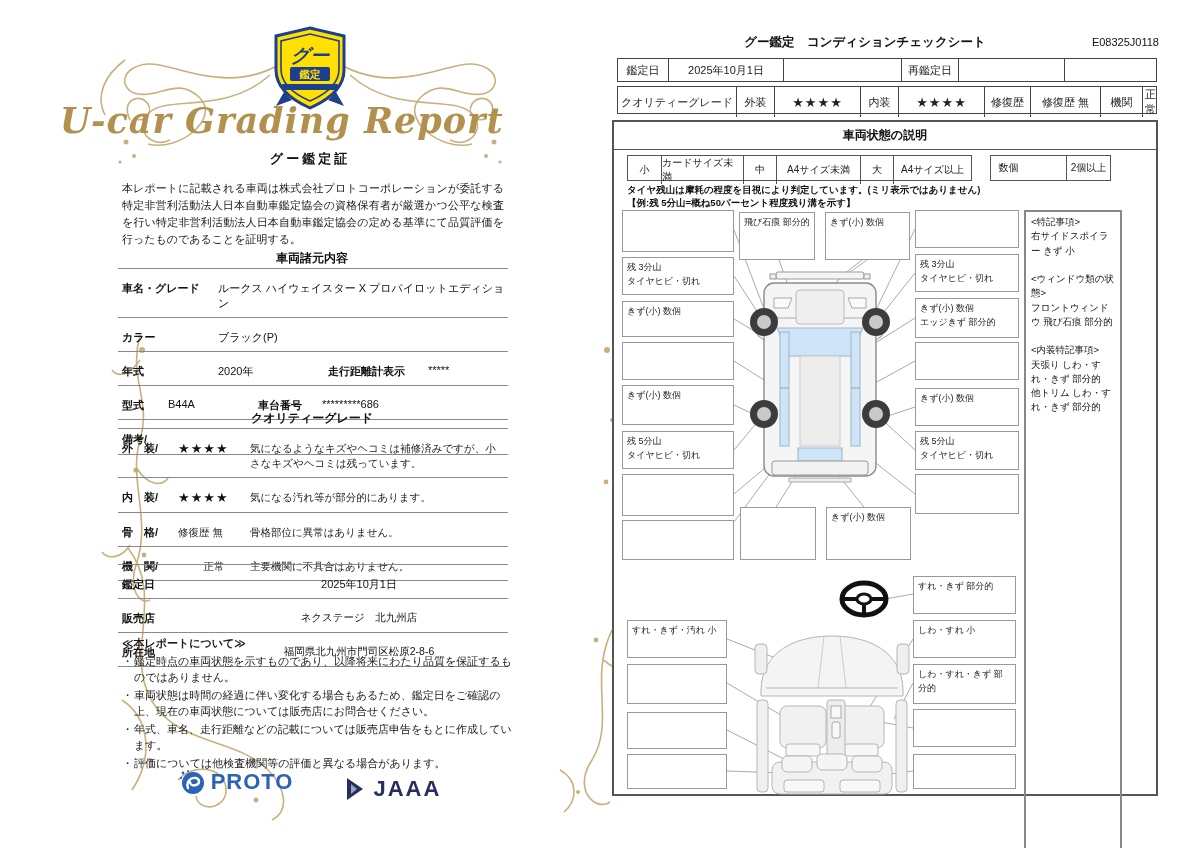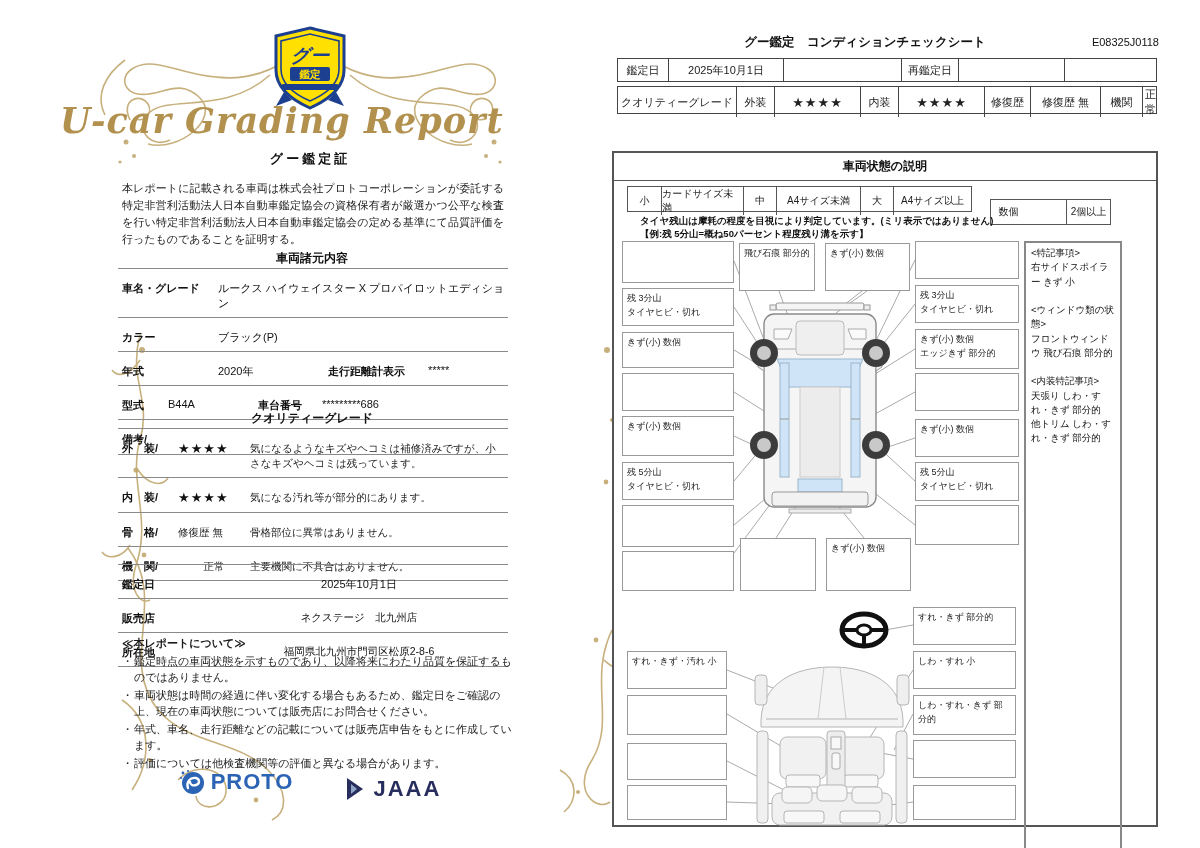--- a/index.html
+++ b/index.html
@@ -43,29 +43,29 @@
   .rp-code{position:absolute;right:6px;top:36px;font-size:11px;color:#111;}
   .rtable{position:absolute;left:12px;width:538px;display:grid;border:1.5px solid #444;
           font-size:11px;background:#fff;}
   .rtable>div{border-left:1px solid #444;display:flex;align-items:center;justify-content:center;
               padding:0 2px;text-align:center;}
   .rtable>div:first-child{border-left:none;}
   .date-table{top:58px;grid-template-columns:50px 115px 118px 57px 106px 1fr;height:22px;}
   .qg-table{top:86px;grid-template-columns:118px 38px 86px 38px 86px 46px 70px 42px 1fr;height:26px;}
   .qg-table .st{font-size:13px;letter-spacing:1px;font-weight:bold;}
   .big-panel{position:absolute;left:7px;top:120px;width:546px;height:676px;border:2px solid #555;
-             background:#fff;box-sizing:border-box;margin-top:31px;}
+             background:#fff;box-sizing:border-box;}
   .bp-head{height:27px;line-height:27px;text-align:center;font-weight:bold;font-size:12px;
            border-bottom:1.5px solid #555;color:#111;}
   .legend{position:absolute;border:1px solid #555;display:grid;height:24px;font-size:10px;}
   .legend>div{border-left:1px solid #555;display:flex;align-items:center;justify-content:center;}
   .legend>div:first-child{border-left:none;}
   .size-legend{left:13px;top:33px;width:343px;grid-template-columns:33px 82px 33px 84px 33px 1fr;}
-  .count-legend{left:376px;top:46px;width:119px;grid-template-columns:35px 1fr;gap:40px;}
-  .tire-note{position:absolute;left:26px;font-size:9.5px;font-weight:600;color:#111;line-height:1.35;}
+  .count-legend{left:376px;top:33px;width:119px;grid-template-columns:35px 1fr;gap:40px;}
+  .tire-note{position:absolute;left:13px;font-size:9.5px;font-weight:600;color:#111;line-height:1.35;}
   .co{position:absolute;border:1px solid #999;background:#fff;font-size:9px;line-height:1.55;
       padding:3px 4px;white-space:pre-line;color:#222;box-sizing:border-box;z-index:3;}
   .notes{position:absolute;left:410px;top:88px;width:98px;height:736px;border:2px solid #888;
          padding:3px 5px;font-size:9.5px;white-space:pre-line;line-height:1.5;color:#111;
          box-sizing:border-box;z-index:3;}
   .diagram-svg{position:absolute;left:0;top:0;z-index:2;pointer-events:none;}
   .rp-footer{position:absolute;left:7px;top:801px;font-size:10.5px;font-weight:600;color:#111;}
 </style>
 </head>
 <body>

